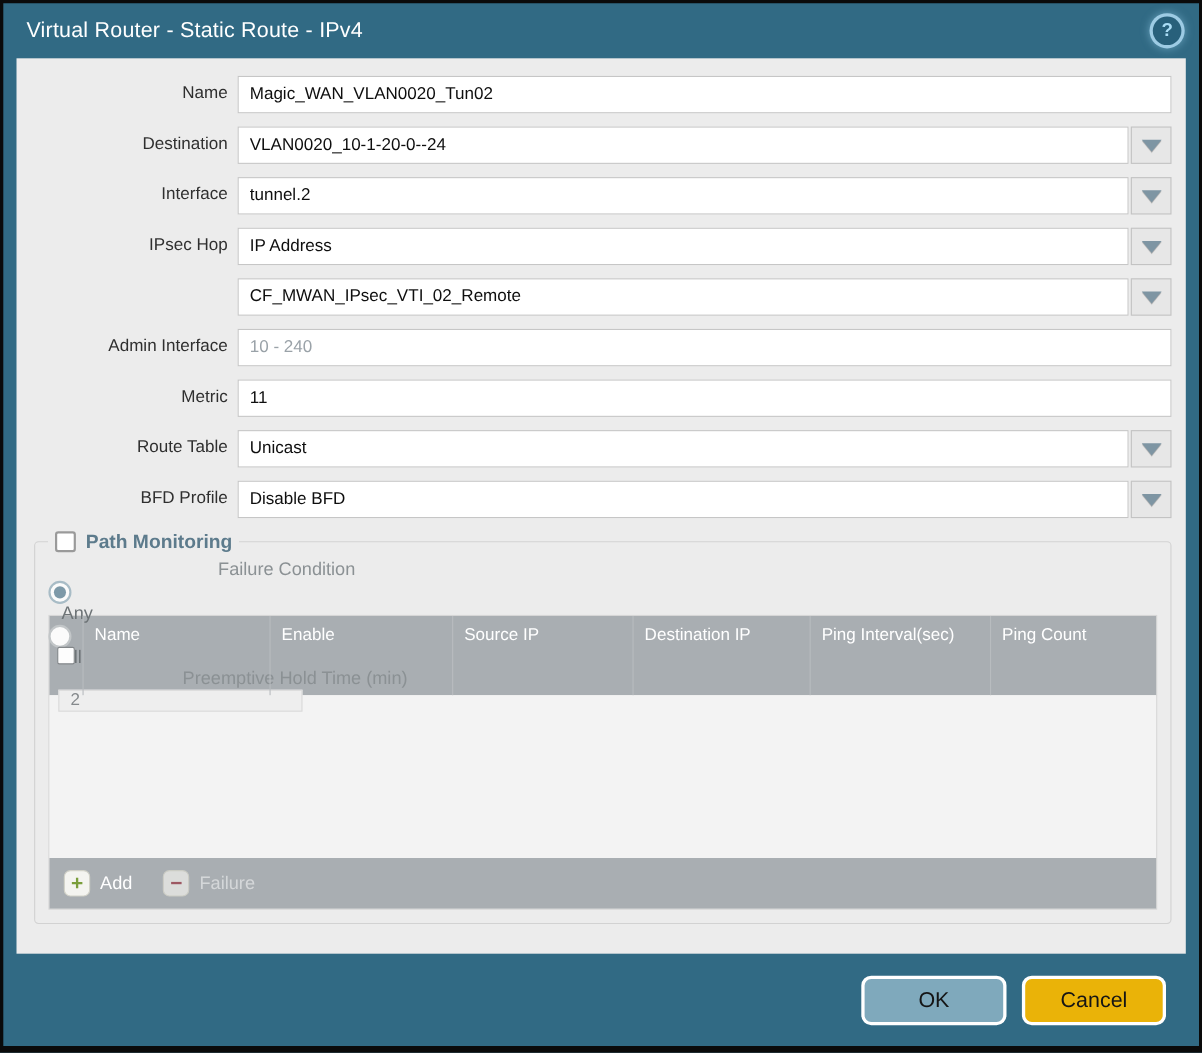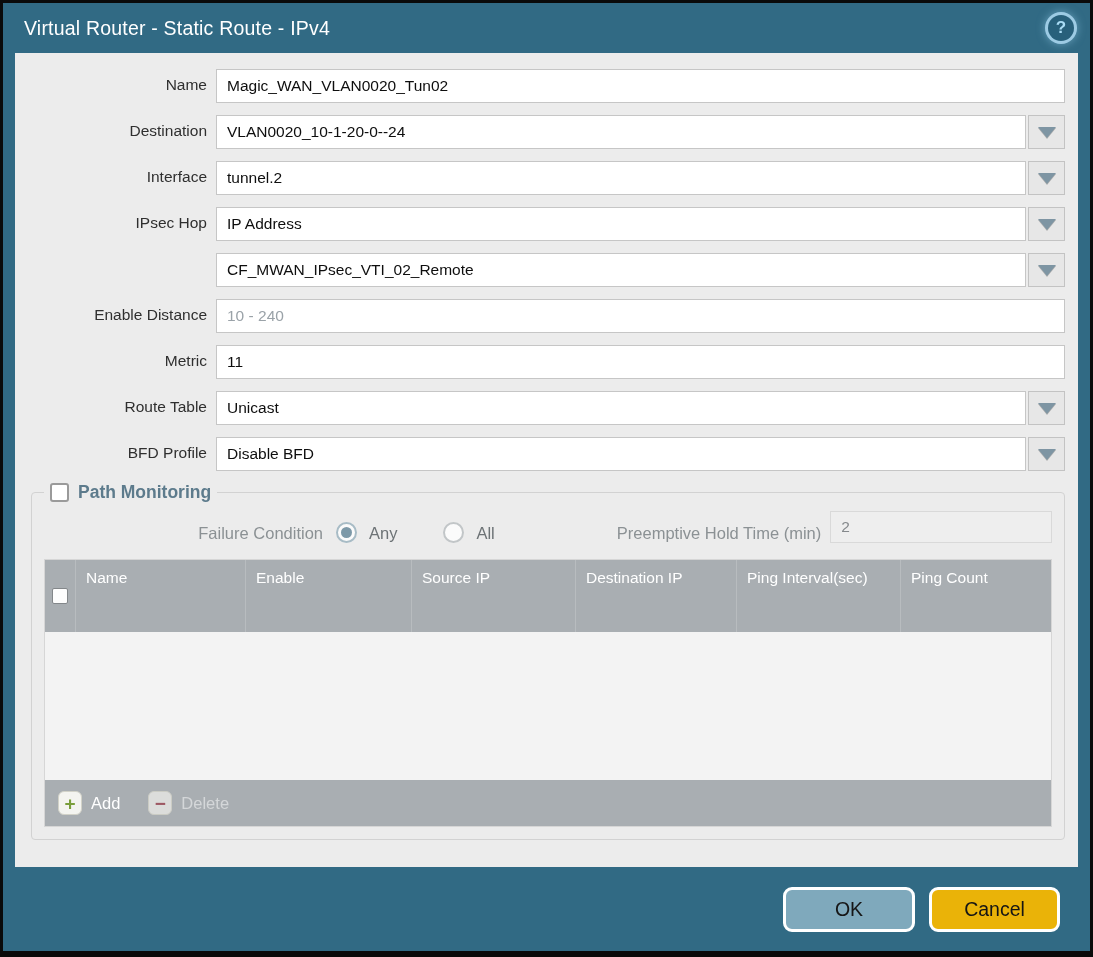--- a/index.html
+++ b/index.html
@@ -55,21 +55,21 @@
   fieldset.pm {
     margin:0 13px 0 16px; padding:0 12px 12px;
     border:1px solid #d2d2d2; border-radius:4px;
   }
   legend.pm-legend { display:flex; align-items:center; gap:9px; padding:0 6px; margin-left:0; }
   .cbx {
     width:19px; height:19px; background:#ffffff;
     border:2px solid #9a9a9a; border-radius:3px; cursor:pointer;
   }
   .pm-title { color:#5d7b8c; font-weight:bold; font-size:17.5px; }
-  .fc-row { display:flex; align-items:flex-end; height:34px; margin:6px 0 16px; }
+  .fc-row { display:flex; align-items:flex-start; height:34px; margin:6px 0 16px;flex-direction:column; }
   .fc-label { flex:none; width:292px; text-align:right; padding-right:13px; color:#8b9194; font-size:16.5px; }
   .radio {
     width:21px; height:21px; border-radius:50%;
     background:#fbfbfb; border:2px solid #c2c6c8;
     display:grid; place-items:center; cursor:pointer; flex:none;
   }
   .radio.checked { border-color:#a8bcc6; }
   .radio .dot { width:11px; height:11px; border-radius:50%; background:transparent; }
   .radio.checked .dot { background:#7d99a8; }
   .radio-lbl { color:#6d7376; font-size:16.5px; margin:0 0 0 12px; }
@@ -173,21 +173,21 @@
       <div class="lbl"></div>
       <div class="fieldwrap">
         <input class="txt" type="text" value="CF_MWAN_IPsec_VTI_02_Remote" style="">
         <div class="ddbtn">
           <div class="tri"></div>
         </div>
       </div>
     </div>
 
     <div class="row">
-      <div class="lbl">Enable Distance</div>
+      <div class="lbl">Admin Interface</div>
       <div class="fieldwrap">
         <input class="txt" type="text" placeholder="10 - 240" style="">
       </div>
     </div>
 
     <div class="row">
       <div class="lbl">Metric</div>
       <div class="fieldwrap">
         <input class="txt" type="text" value="11" style="">
       </div>
@@ -247,21 +247,21 @@
           <div class="gh c6">Ping Count</div>
         </div>
         <div class="gbody"></div>
         <div class="gfoot">
           <div class="action">
             <div class="ic plus">+</div>
             <span class="alabel">Add</span>
           </div>
           <div class="action disabled">
             <div class="ic minus">−</div>
-            <span class="alabel">Delete</span>
+            <span class="alabel">Failure</span>
           </div>
         </div>
       </div>
     </fieldset>
 
   </div>
 
   <div class="dfooter">
     <button class="btn ok">OK</button>
     <button class="btn cancel">Cancel</button>

